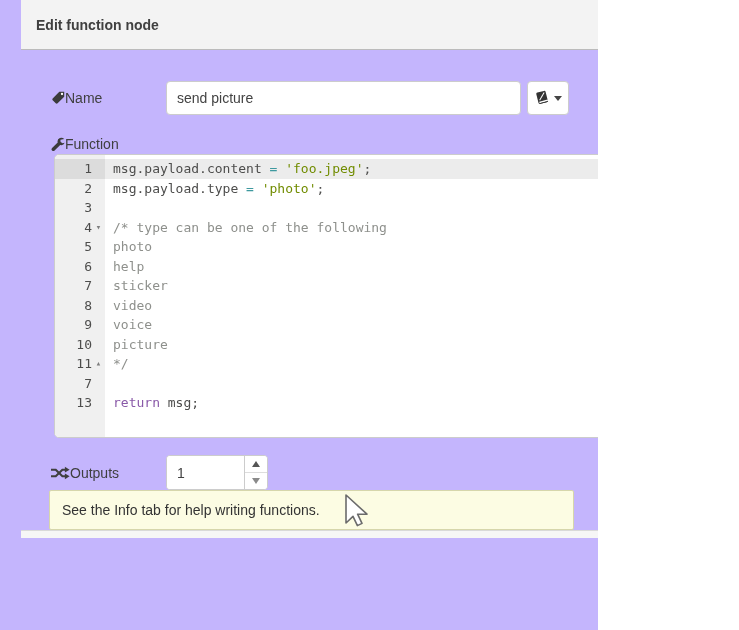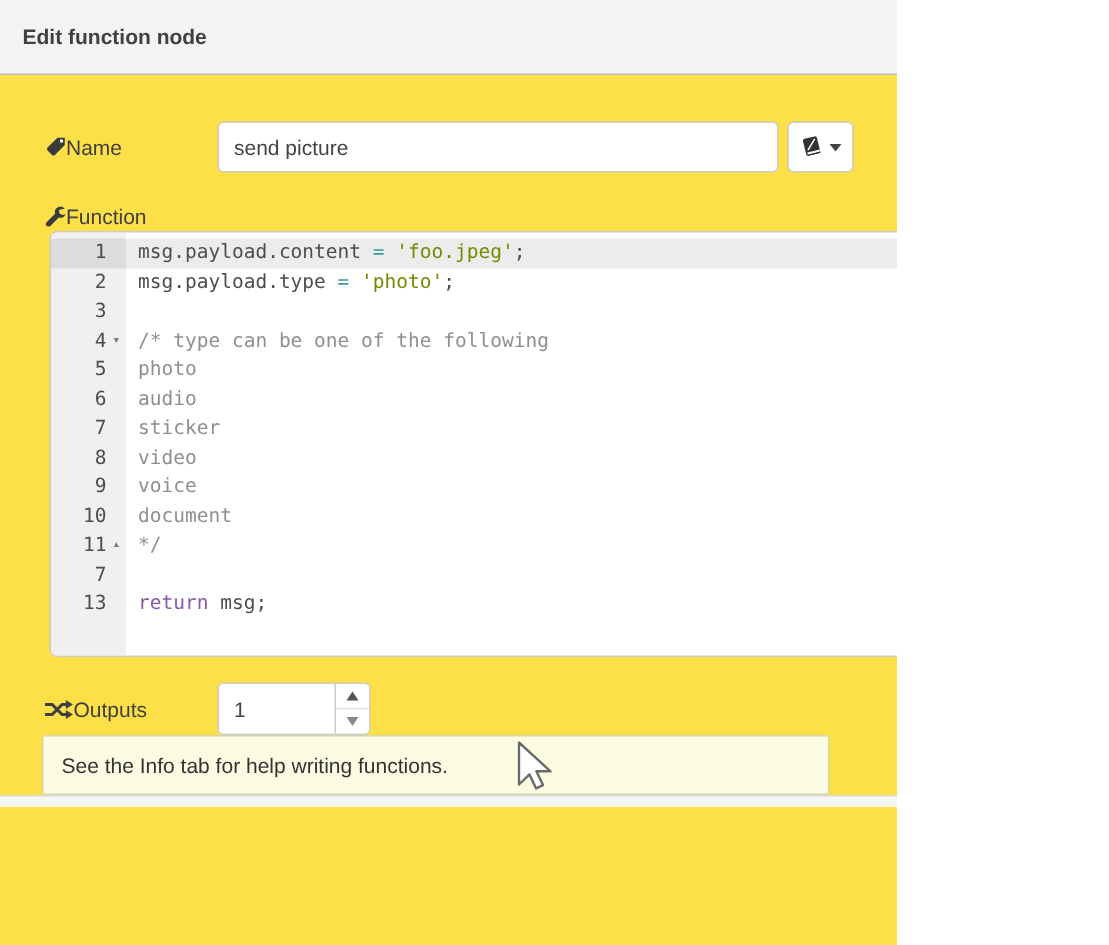--- a/index.html
+++ b/index.html
@@ -1,18 +1,18 @@
 <!DOCTYPE html>
 <html><head>
 <meta charset="utf-8">
 <style>
   * { margin:0; padding:0; box-sizing:border-box; }
   html,body { background:#fff; }
   body { font-family:"Liberation Sans", sans-serif; }
-  .page { position:relative; width:598px; height:630px; background:#fde047; overflow:hidden; }
+  .page { position:relative; width:598px; height:630px; background:#c4b5fd; overflow:hidden;padding-left:21px; }
 
   
   .dialog-header { height:50px; background:#f3f3f3; border-bottom:1px solid #bbb; padding:16px 0 0 15px; }
   .dialog-title { font-size:14px; font-weight:bold; color:#404040; }
 
   
   .form { padding:0 29px 0 30px; }
   .field-label { display:flex; align-items:center; gap:0; font-size:14px; color:#3f3f3f; }
   .icon { display:inline-flex; align-items:center; justify-content:center; }
 
@@ -163,25 +163,25 @@
             <span class="lnum">13</span>
             <span class="fold"></span>
           </div>
         </div>
       <div class="codearea">
           <div class="crow active"><span style="color: rgb(77, 77, 76);">msg.payload.content </span><span style="color: rgb(62, 153, 159);">= </span><span style="color: rgb(113, 140, 0);">'foo.jpeg'</span><span style="color: rgb(77, 77, 76);">;</span></div>
           <div class="crow"><span style="color: rgb(77, 77, 76);">msg.payload.type </span><span style="color: rgb(62, 153, 159);">= </span><span style="color: rgb(113, 140, 0);">'photo'</span><span style="color: rgb(77, 77, 76);">;</span></div>
           <div class="crow"></div>
           <div class="crow"><span style="color: rgb(142, 144, 140);">/* type can be one of the following</span></div>
           <div class="crow"><span style="color: rgb(142, 144, 140);">photo</span></div>
-          <div class="crow"><span style="color: rgb(142, 144, 140);">audio</span></div>
+          <div class="crow"><span style="color: rgb(142, 144, 140);">help</span></div>
           <div class="crow"><span style="color: rgb(142, 144, 140);">sticker</span></div>
           <div class="crow"><span style="color: rgb(142, 144, 140);">video</span></div>
           <div class="crow"><span style="color: rgb(142, 144, 140);">voice</span></div>
-          <div class="crow"><span style="color: rgb(142, 144, 140);">document</span></div>
+          <div class="crow"><span style="color: rgb(142, 144, 140);">picture</span></div>
           <div class="crow"><span style="color: rgb(142, 144, 140);">*/</span></div>
           <div class="crow"></div>
           <div class="crow"><span style="color: rgb(137, 89, 168);">return</span><span style="color: rgb(77, 77, 76);"> msg;</span></div>
         </div>
     </div>
 
     <div class="row-outputs">
       <span class="field-label">
         <span class="icon">
           <svg width="19" height="14" viewBox="0 0 20 14">

